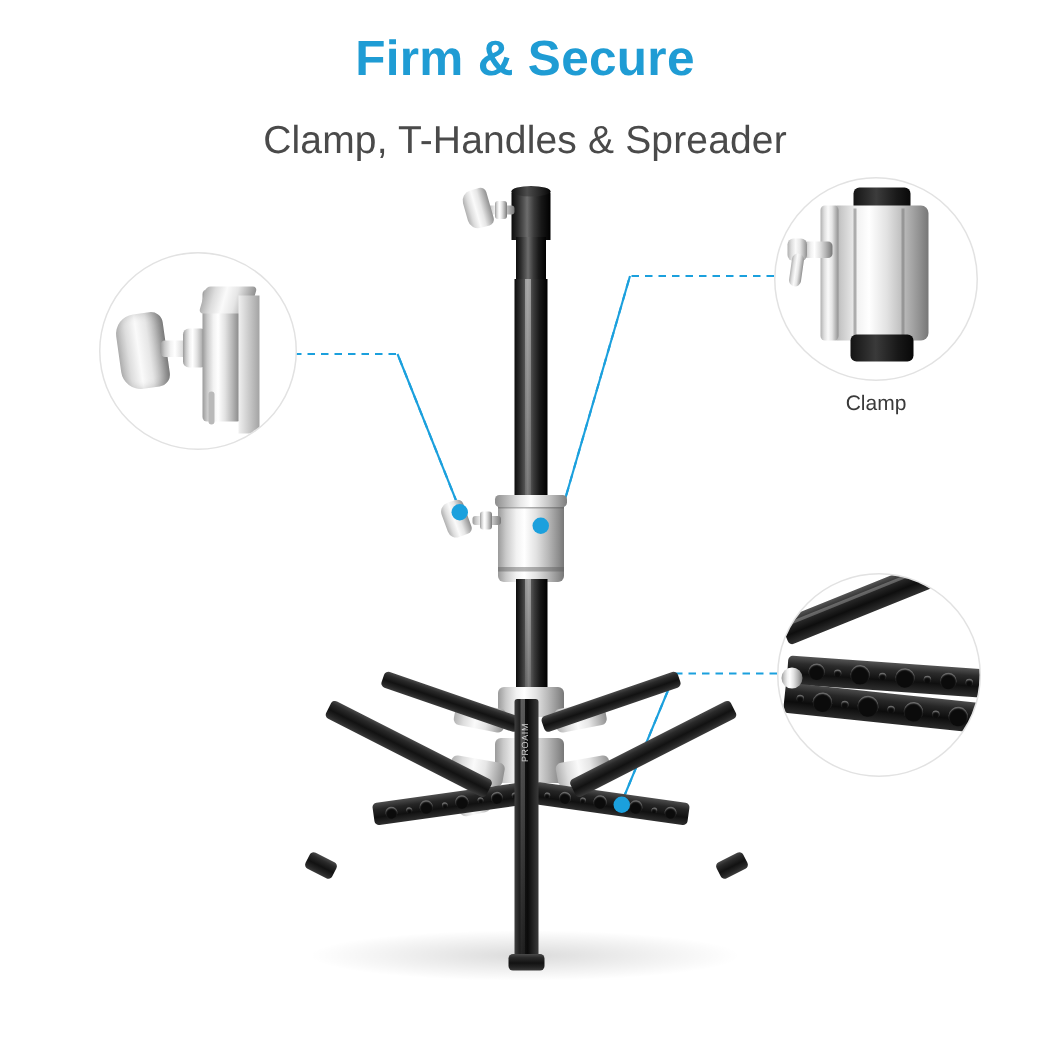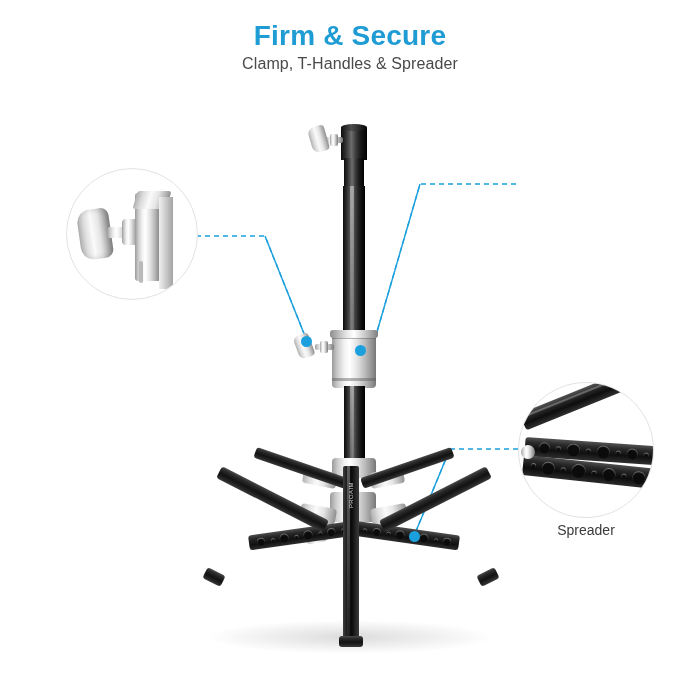--- a/index.html
+++ b/index.html
@@ -20,30 +20,30 @@
 
   
   #header {
     position: absolute;
     top: 0; left: 0;
     width: 700px;
     text-align: center;
     padding-top: 18px;
   }
   #title {
-    font-size: 28px;
+    font-size: 33px;
     font-weight: bold;
     color: #1f9cd4;
     letter-spacing: 0.2px;
     line-height: 1.25;
   }
   #subtitle {
-    font-size: 16px;
+    font-size: 26px;
     color: #4a4a4a;
-    margin-top: 1px;
+    margin-top: 18px;
     letter-spacing: 0.1px;
     line-height: 1.25;
   }
 
   
   .callout { position: absolute; }
   .callout-circle {
     position: absolute;
     border-radius: 50%;
     border: 1px solid #e2e2e2;
@@ -240,20 +240,37 @@
       <div class="prod metal" style="left:55px;top:50px;width:16px;height:26px;border-radius:4px;"></div>
       <div class="prod metal" style="left:68px;top:24px;width:26px;height:88px;border-radius:3px;"></div>
       <div class="prod metal-soft" style="left:68px;top:22px;width:34px;height:18px;border-radius:3px;
                   transform:skewX(-16deg);"></div>
       <div class="prod" style="left:92px;top:28px;width:14px;height:92px;
                   background:linear-gradient(90deg,#f0f0f0,#c2c2c2 60%,#a3a3a3);"></div>
       <div class="prod" style="left:72px;top:92px;width:4px;height:22px;background:#b9b9b9;border-radius:2px;"></div>
     </div>
   </div>
 
+  <div class="callout" style="left:516px;top:118px;width:136px;height:172px;">
+    <div class="callout-circle" style="left:0;top:0;width:134px;height:134px;">
+
+      <div class="prod" style="left:52px;top:6px;width:38px;height:16px;border-radius:4px;
+                  background:linear-gradient(90deg,#151515,#3c3c3c 40%,#1a1a1a 75%,#090909);"></div>
+      <div class="prod metal" style="left:36px;top:18px;width:66px;height:90px;border-radius:5px;"></div>
+      <div class="prod" style="left:52px;top:20px;width:2px;height:86px;background:rgba(120,120,120,0.55);"></div>
+      <div class="prod" style="left:84px;top:20px;width:2px;height:86px;background:rgba(120,120,120,0.55);"></div>
+      <div class="prod metal-soft" style="left:30px;top:18px;width:12px;height:90px;border-radius:3px;"></div>
+      <div class="prod metal" style="left:18px;top:42px;width:20px;height:11px;border-radius:3px;"></div>
+      <div class="prod metal-soft" style="left:8px;top:40px;width:13px;height:15px;border-radius:4px;"></div>
+      <div class="prod metal-soft" style="left:10px;top:50px;width:8px;height:22px;border-radius:4px;transform:rotate(8deg);"></div>
+      <div class="prod" style="left:50px;top:104px;width:42px;height:18px;border-radius:4px;
+                  background:linear-gradient(90deg,#141414,#3a3a3a 40%,#181818 75%,#080808);"></div>
+    </div>
+    <div class="callout-label" style="top:142px;">Clamp</div>
+  </div>
 
   <div class="callout" style="left:518px;top:382px;width:136px;height:166px;">
     <div class="callout-circle" style="left:0;top:0;width:134px;height:134px;">
 
       <div class="prod" style="left:4px;top:30px;width:130px;height:18px;border-radius:3px;
                   transform:rotate(-22deg);transform-origin:0% 50%;
                   background:linear-gradient(180deg,#555 0%,#2a2a2a 28%,#0e0e0e 62%,#303030 100%);"></div>
       <div class="prod" style="left:4px;top:33px;width:130px;height:2px;
                   transform:rotate(-22deg);transform-origin:0% 50%;
                   background:rgba(190,190,190,0.38);"></div>
@@ -279,16 +296,15 @@
         <div class="hole" style="left:38px;top:8px;width:5px;height:5px;"></div>
         <div class="hole" style="left:49px;top:3px;width:14px;height:14px;"></div>
         <div class="hole" style="left:69px;top:8px;width:5px;height:5px;"></div>
         <div class="hole" style="left:80px;top:4px;width:13px;height:13px;"></div>
         <div class="hole" style="left:99px;top:8px;width:5px;height:5px;"></div>
         <div class="hole" style="left:110px;top:4px;width:13px;height:13px;"></div>
       </div>
 
       <div class="prod metal" style="left:2px;top:62px;width:14px;height:14px;border-radius:50%;"></div>
     </div>
-    <div class="callout-label" style="top:140px;">Spreader</div>
   </div>
 
 </div>
 
 </body></html>

